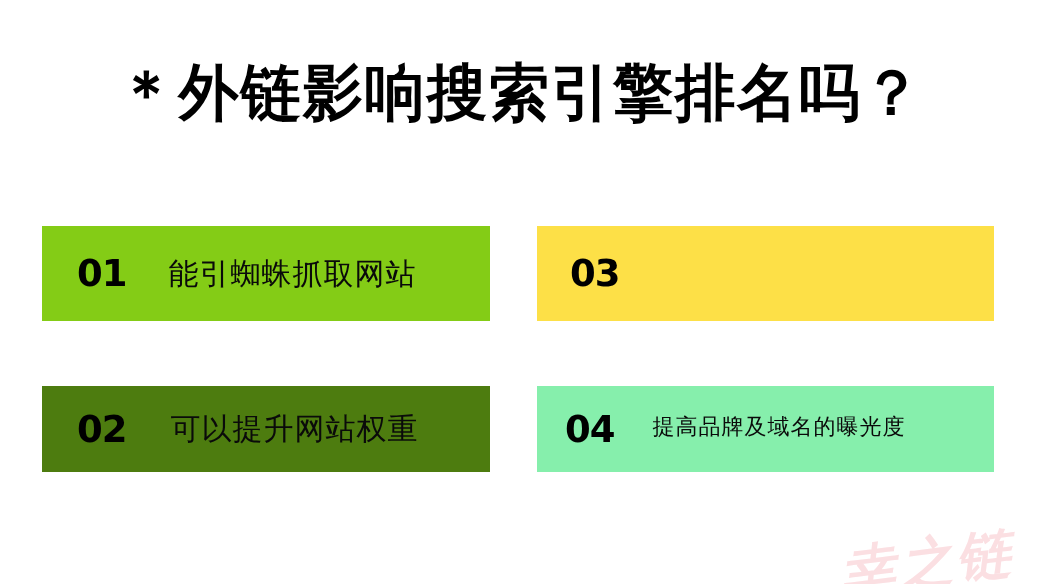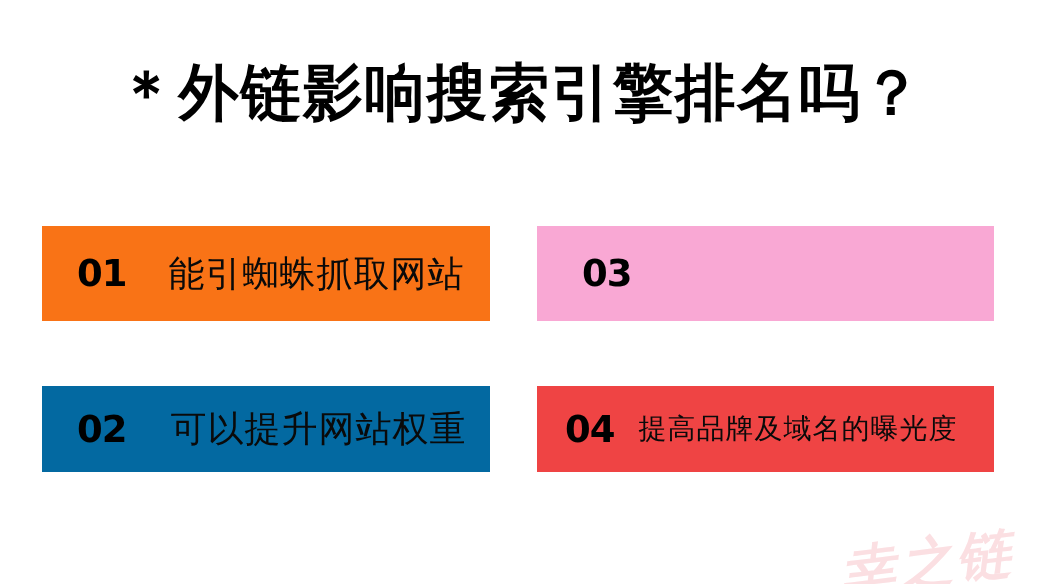--- a/index.html
+++ b/index.html
@@ -60,21 +60,21 @@
     font-family: "DejaVu Sans", "Liberation Sans", sans-serif;
     font-size: 37px;
     font-weight: 900;
     color: #000000;
     letter-spacing: -1px;
     line-height: 1;
     flex: 0 0 auto;
   }
   .card-label {
     font-family: "DejaVu Sans", "Liberation Sans", sans-serif;
-    font-size: 36px;
+    font-size: 30px;
     font-weight: 400;
     color: #0a0a0a;
     line-height: 1;
     letter-spacing: 1px;
     flex: 0 0 auto;
   }
 
   
   #card-01 {
     left: 42px;  top: 226px;  width: 448px; height: 95px;
@@ -98,21 +98,21 @@
   }
   #card-02 .card-num   { margin-left: 35px; }
   #card-02 .card-label { margin-left: 44px; }
 
   
   #card-04 {
     left: 537px; top: 386px;  width: 457px; height: 86px;
     background: #FCD2F2;
   }
   #card-04 .card-num   { margin-left: 28px; }
-  #card-04 .card-label { margin-left: 24px; font-size: 28px; }
+  #card-04 .card-label { margin-left: 38px; font-size: 22px; font-family: Liberation Mono, monospace; }
 
   
   #watermark {
     position: absolute;
     right: 22px;
     bottom: 6px;
     font-family: "DejaVu Serif", "Liberation Serif", serif;
     font-size: 54px;
     font-weight: 700;
     font-style: italic;
@@ -127,41 +127,41 @@
 </style>
 </head>
 <body>
 
 <div id="poster" style="background: rgb(255, 255, 255);">
 
   <div id="title-row">
     <span id="title-text" style="color: rgb(0, 0, 0);">＊外链影响搜索引擎排名吗？</span>
   </div>
 
-  <div class="card" id="card-01" style="background: #f97316; justify-content: center;">
+  <div class="card" id="card-01" style="background: #84cc16; justify-content: center;">
     <div class="card-inner">
       <span class="card-num">01</span>
       <span class="card-label">能引蜘蛛抓取网站</span>
     </div>
   </div>
 
-  <div class="card" id="card-03" style="background: #f9a8d4; padding-left: 12px;">
+  <div class="card" id="card-03" style="background: #fde047;">
     <div class="card-inner">
       <span class="card-num">03</span>
     </div>
   </div>
 
-  <div class="card" id="card-02" style="background: #0369a1;">
+  <div class="card" id="card-02" style="background: #4d7c0f;">
     <div class="card-inner">
       <span class="card-num">02</span>
       <span class="card-label">可以提升网站权重</span>
     </div>
   </div>
 
-  <div class="card" id="card-04" style="background: #ef4444;">
+  <div class="card" id="card-04" style="background: #86efac;">
     <div class="card-inner">
       <span class="card-num">04</span>
       <span class="card-label">提高品牌及域名的曝光度</span>
     </div>
   </div>
 
   <div id="watermark" style="color: rgb(251, 223, 226);">幸之链</div>
 
 </div>
 

